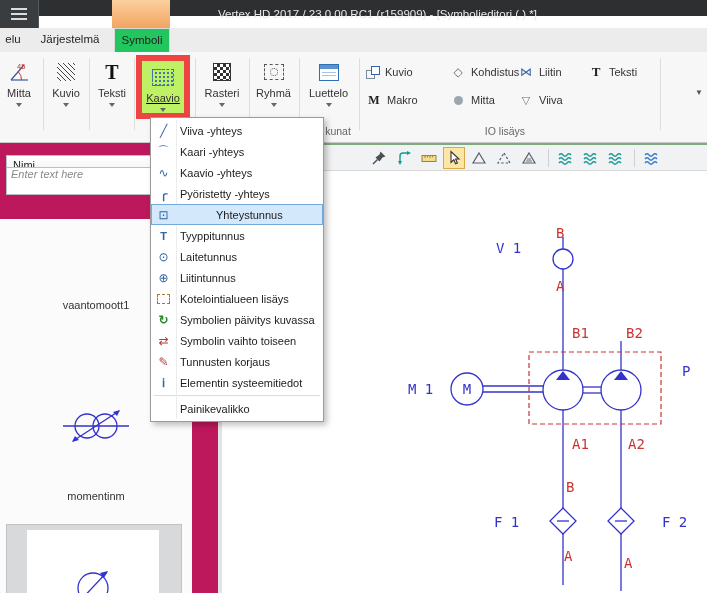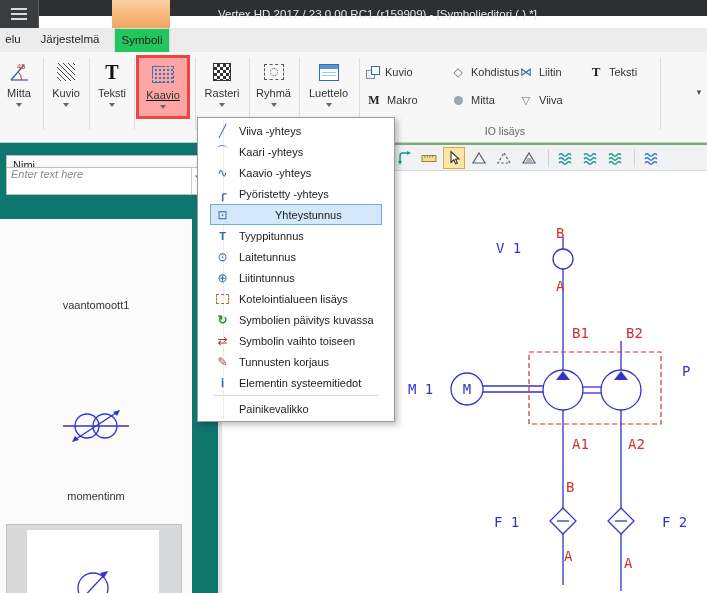--- a/index.html
+++ b/index.html
@@ -19,21 +19,21 @@
   .tab{position:absolute;top:0;height:23px;line-height:23px;font-size:11.5px;color:#222;text-align:center;cursor:pointer;overflow:hidden;white-space:nowrap;}
   .tab.active{background:#22c55e;border:1px solid #d8d8d8;border-bottom:none;height:24px;box-sizing:border-box;}
 
   
   .ribbon{position:absolute;left:0;top:52px;width:707px;height:91px;background:#f7f7f7;border-bottom:1px solid #c9c9c9;box-sizing:border-box;padding-left:28px;}
   .rsep{position:absolute;top:6px;height:72px;width:1px;background:#dedede;}
   .bb{position:absolute;top:3px;height:64px;display:flex;flex-direction:column;align-items:center;cursor:pointer;border:1px solid transparent;box-sizing:border-box;}
   .bb .bbi{height:28px;display:flex;align-items:center;justify-content:center;margin-top:2px;}
   .bb .bbl{font-size:11px;color:#333;margin-top:1px;}
   .bb .caret{width:0;height:0;border-left:3.5px solid transparent;border-right:3.5px solid transparent;border-top:4px solid #666;margin-top:4px;}
-  .bb.sel{background:#fca5a5;border:3px solid #ef4444;text-decoration:underline;}
+  .bb.sel{background:#bef264;border:6px solid #ef4444;text-decoration:underline;}
   .glabel{position:absolute;top:73px;font-size:10.5px;color:#666;text-align:center;white-space:nowrap;overflow:hidden;}
   .io-cell{position:absolute;height:20px;display:flex;align-items:center;gap:5px;cursor:pointer;font-size:11px;color:#333;white-space:nowrap;}
   .ioi{width:16px;height:16px;display:inline-flex;justify-content:center;align-items:center;}
   .rov{position:absolute;right:4px;top:36px;font-size:8px;color:#555;cursor:pointer;}
   .rov::before{content:"▼";}
 
   
   .ic-hatch{width:18px;height:18px;background:repeating-linear-gradient(45deg,transparent 0 2.5px,#444 2.5px 3.5px);}
   .ic-T::before{content:"T";font-family:"Liberation Serif",serif;font-weight:bold;font-size:20px;color:#111;}
   .ic-kaavio{width:20px;height:15px;border:1px dashed #3a72b8;background-image:radial-gradient(#3a72b8 0.7px,transparent 0.9px);background-size:4px 4px;background-position:1px 1px;}
@@ -50,21 +50,21 @@
   .ic-laite::after{content:"";position:absolute;left:5px;top:0;width:7px;height:7px;border:1px solid #3465a4;background:#fff;}
   .ic-makro::before{content:"M";font-weight:bold;font-size:12px;color:#222;font-family:"Liberation Serif",serif;}
   .ic-kohdistus::before{content:"◇";color:#66707a;font-size:12px;}
   .ic-mitta-dot{width:9px;height:9px;border-radius:50%;background:#9aa7b0;}
   .ic-liitin::before{content:"⋈";color:#3465a4;font-size:12px;}
   .ic-viiva::before{content:"▽";color:#66707a;font-size:11px;}
   .ic-tsmall::before{content:"T";font-family:"Liberation Serif",serif;font-weight:bold;font-size:13px;color:#222;}
 
   
   .menu{position:absolute;left:150px;top:117px;width:172px;background:#fff;border:1px solid #9b9b9b;
-        box-shadow:3px 3px 6px rgba(0,0,0,.25);z-index:100;padding:2px 12px;margin-left:47px;}
+        box-shadow:3px 3px 6px rgba(0,0,0,.25);z-index:100;padding:2px 0;}
   .menu .gut{position:absolute;left:25px;top:2px;bottom:2px;width:1px;background:#ececec;}
   .mi{position:relative;height:21px;display:flex;align-items:center;cursor:pointer;}
   .mi .mii{flex:0 0 25px;width:25px;display:flex;align-items:center;justify-content:center;font-size:12px;}
   .mi .mil{font-size:11px;color:#1b1b1b;padding-left:4px;white-space:nowrap;}
   .mi.hl{background:#d3e9fb;outline:1px solid #74aadd;outline-offset:-1px;gap:36px;}
   .msep{height:1px;background:#dcdcdc;margin:2px 3px;}
   .gi{color:#3465a4;}
   .gi-line::before{content:"╱";}
   .gi-arc::before{content:"⌒";}
   .gi-spline::before{content:"∿";}
@@ -73,21 +73,21 @@
   .gi-type::before{content:"T";font-weight:bold;font-size:11px;}
   .gi-device::before{content:"⊙";}
   .gi-conn::before{content:"⊕";}
   .gi-box{width:11px;height:8px;border:1px dashed #b0762f;display:inline-block;}
   .gi-refresh::before{content:"↻";color:#2f8b2f;font-weight:bold;}
   .gi-swap::before{content:"⇄";color:#b03a3a;}
   .gi-fix::before{content:"✎";color:#b03a3a;}
   .gi-info::before{content:"ℹ";font-weight:bold;}
 
   
-  .lpanel{position:absolute;left:0;top:143px;width:218px;height:450px;background:#0f766e;}
+  .lpanel{position:absolute;left:0;top:143px;width:218px;height:450px;background:#be185d;}
   .pheader{position:absolute;left:6px;top:12px;width:206px;height:20px;background:linear-gradient(#ffffff,#f1f1f1);
            border:1px solid #b9bfc6;box-sizing:border-box;font-size:11px;color:#222;line-height:18px;padding-left:6px;cursor:pointer;}
   .pfilter{position:absolute;left:6px;top:24px;width:206px;height:28px;background:#fff;border:1px solid #b9bfc6;box-sizing:border-box;display:flex;align-items:flex-start;}
   .pfilter input{flex:1;min-width:0;border:none;outline:none;background:transparent;font:11px "Liberation Sans",sans-serif;color:#333;padding:0 4px;cursor:text;}
   .pfilter input::placeholder{font-style:italic;color:#8a8a8a;}
   .pfunnel{width:20px;height:100%;border-left:1px solid #c9ced4;display:flex;align-items:center;justify-content:center;cursor:pointer;box-sizing:border-box;}
   .plist{position:absolute;left:0;top:76px;width:192px;height:388px;background:#fbfbfb;}
   .pitem-label{position:absolute;width:100%;text-align:center;font-size:11px;color:#333;cursor:pointer;}
   .thumb2{position:absolute;left:61px;top:184px;cursor:pointer;}
   .selblock{position:absolute;left:6px;top:305px;width:176px;height:124px;background:#d8d9da;border:1px solid #c2c3c5;box-sizing:border-box;cursor:pointer;}

